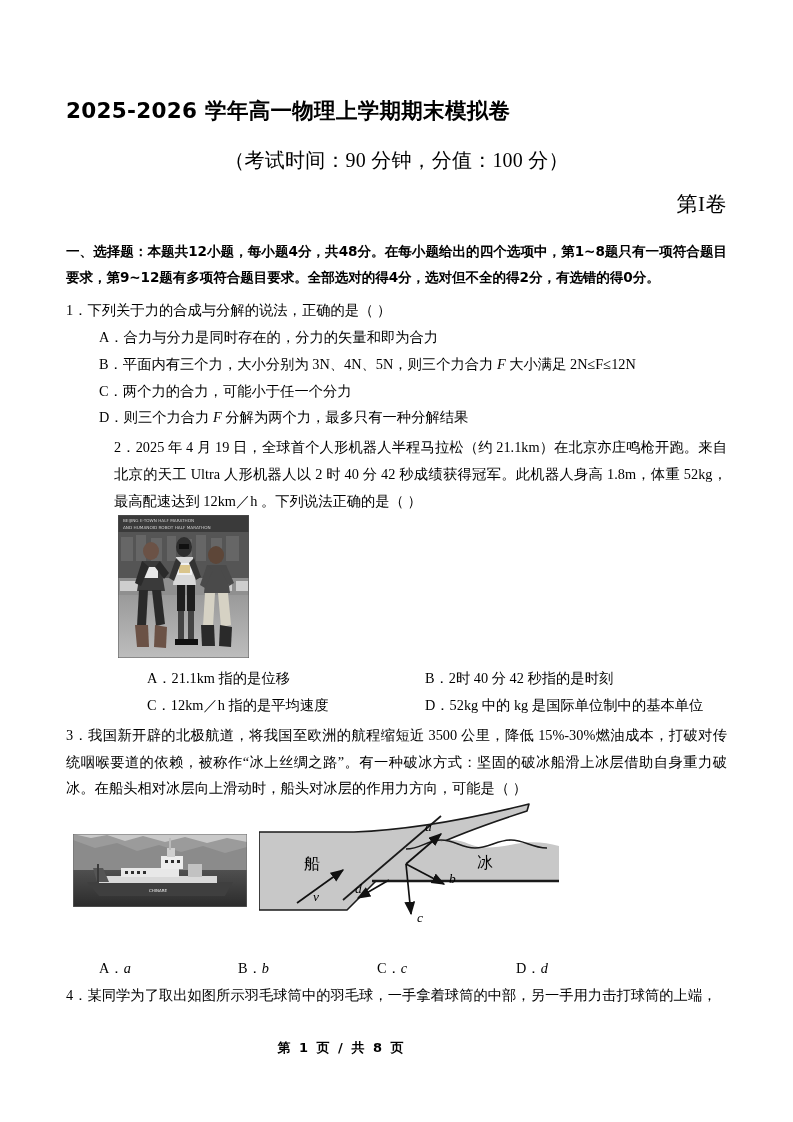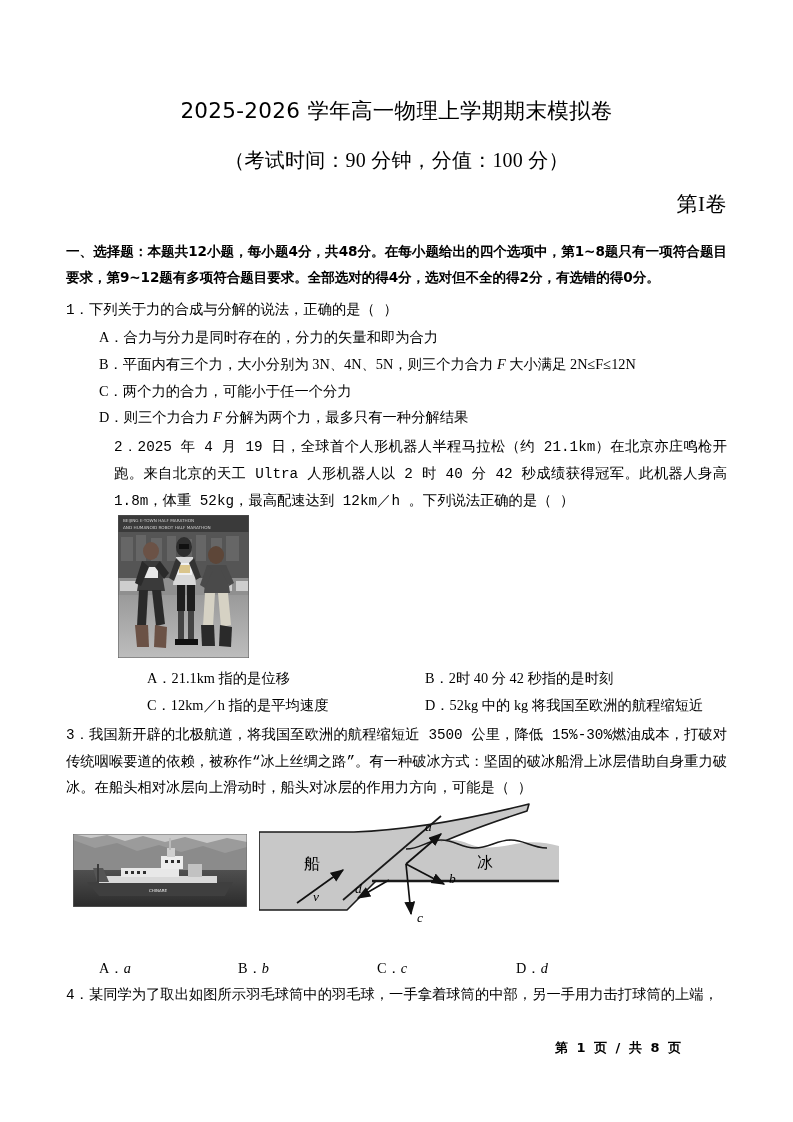--- a/index.html
+++ b/index.html
@@ -23,24 +23,23 @@
   }
   .content {
     position: absolute;
     left: 66px;
     top: 0;
     width: 661px;
   }
 
   
   .doc-title {
-    text-align: center;
     font-family: "DejaVu Sans", "Liberation Sans", sans-serif;
     font-size: 21.5px;
-    font-weight: normal;
+    font-weight: bold;
     letter-spacing: 0.3px;
     margin: 0;
     padding-top: 98px;
     line-height: 1.25;
   }
   .doc-subtitle {
     text-align: center;
     font-size: 20px;
     font-family: "Liberation Serif", serif;
     margin: 0;
@@ -69,21 +68,21 @@
   }
 
   
   .question {
     font-size: 14.3px;
     line-height: 1.88;
     margin: 0;
     text-align: justify;
     text-justify: inter-ideograph;
   }
-  .q-stem { margin: 0; font-family: Liberation Mono, monospace; }
+  .q-stem { margin: 0; }
   .opts { margin: 0; padding: 0; }
   .opt {
     margin: 0;
     padding-left: 33px;
     font-size: 14.3px;
     line-height: 1.88;
   }
   .opt-row {
     display: flex;
     padding-left: 33px;
@@ -118,21 +117,21 @@
     overflow: hidden;
     background: #777;
   }
 
   
   .footer {
     position: absolute;
     left: 0;
     top: 1039px;
     width: 683px;
-    text-align: right;
+    text-align: center;
     font-family: "DejaVu Sans", "Liberation Sans", sans-serif;
     font-size: 13px;
     font-weight: bold;
     letter-spacing: 2px;
   }
 </style>
 </head>
 <body>
 
 <div class="page">
@@ -239,21 +238,21 @@
           </svg>
         </div>
       </div>
 
       <div class="opt-row opt-2col">
         <span class="opt-2col-a">A．21.1km 指的是位移</span>
         <span>B．2时 40 分 42 秒指的是时刻</span>
       </div>
       <div class="opt-row opt-2col">
         <span class="opt-2col-a">C．12km／h 指的是平均速度</span>
-        <span>D．52kg 中的 kg 将我国至欧洲的航程缩短近</span>
+        <span>D．52kg 中的 kg 是国际单位制中的基本单位</span>
       </div>
     </div>
 
     <div class="question" style="padding-top:3px;">
       <p class="q-stem">3．我国新开辟的北极航道，将我国至欧洲的航程缩短近 3500 公里，降低 15%-30%燃油成本，打破对传统咽喉要道的依赖，被称作“冰上丝绸之路”。有一种破冰方式：坚固的破冰船滑上冰层借助自身重力破冰。在船头相对冰层向上滑动时，船头对冰层的作用力方向，可能是（    ）</p>
 
       <div class="fig-wrap" style="height:137px; padding-top:12px;">
 
         <div class="photo-ship" style="top:32px;">
           <svg width="174" height="73" viewBox="0 0 174 73" xmlns="http://www.w3.org/2000/svg">

